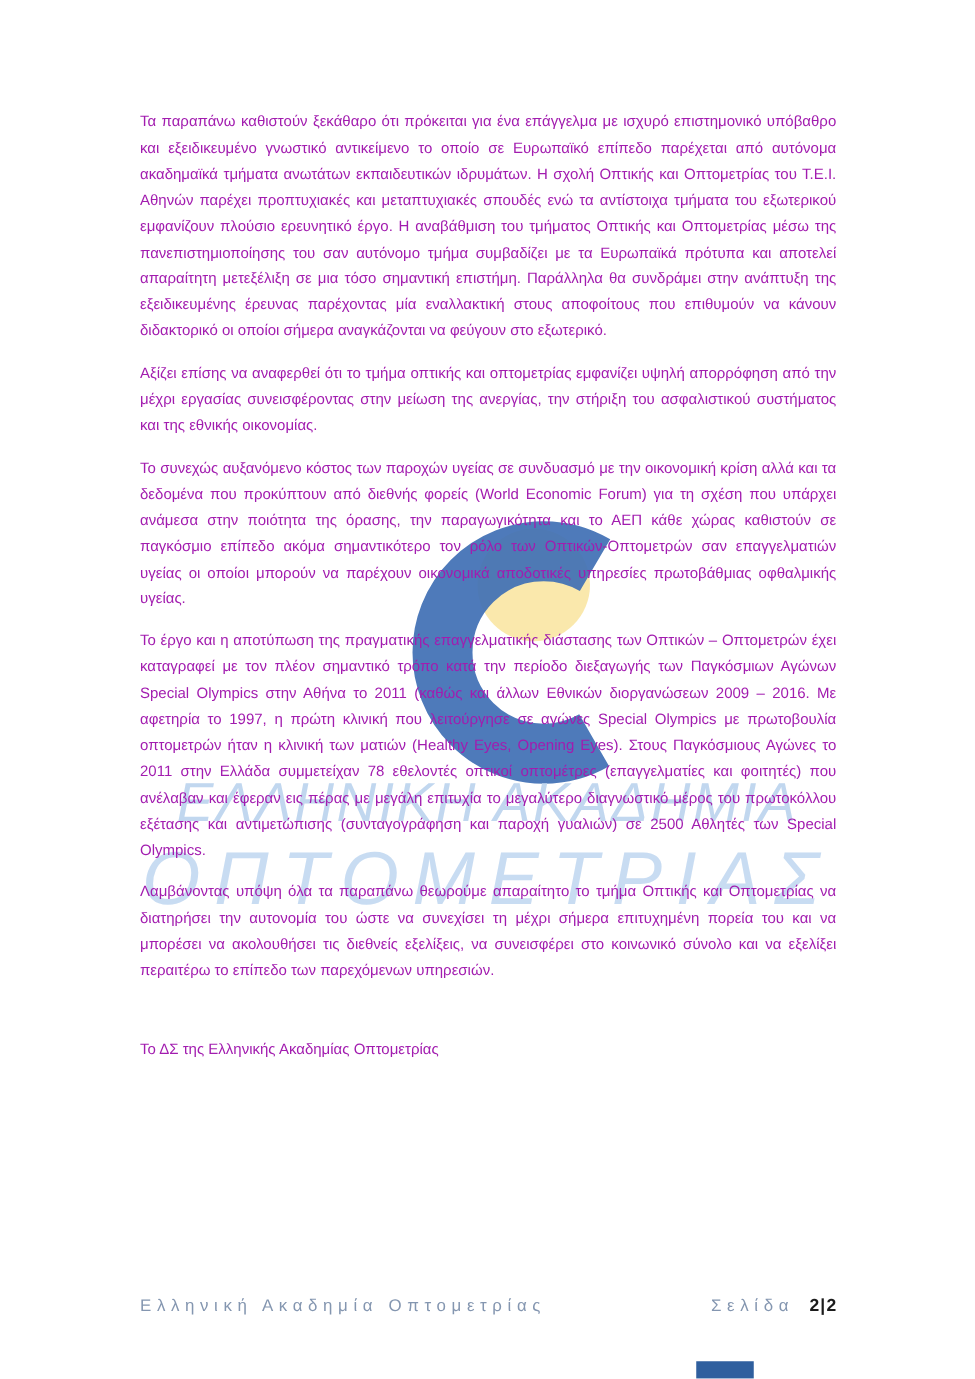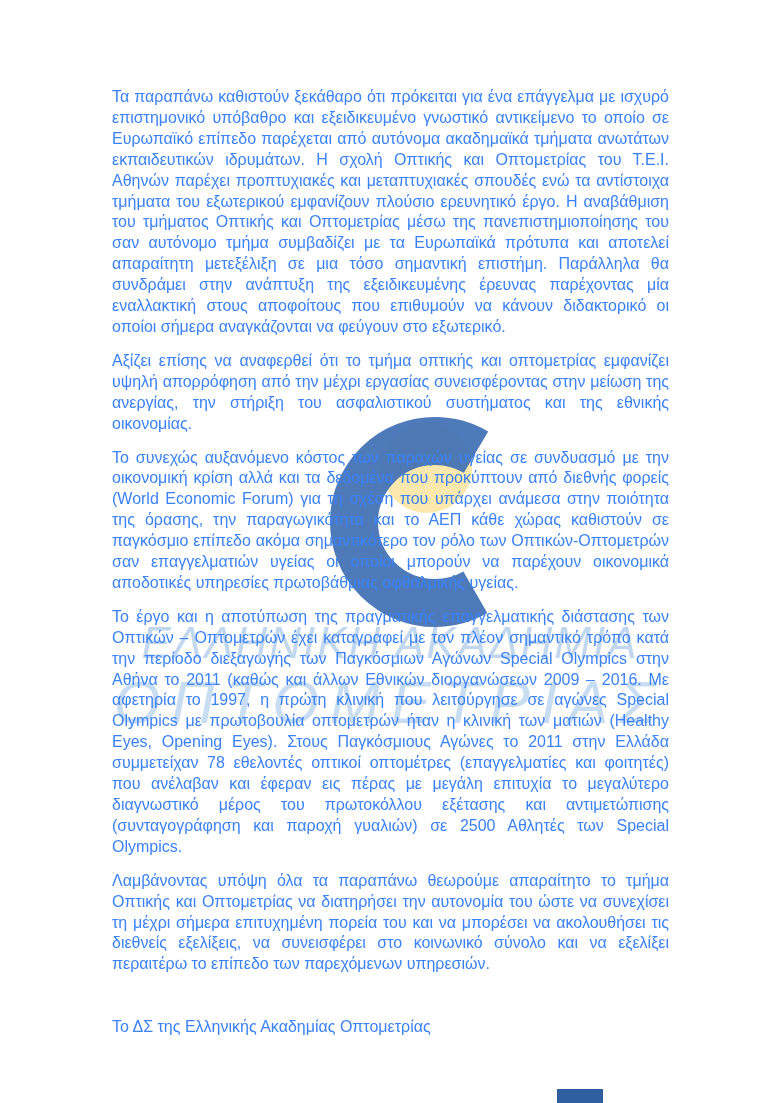--- a/index.html
+++ b/index.html
@@ -45,22 +45,22 @@
     font-size: 60px;
     letter-spacing: 11px;
     color: rgba(197, 218, 241, 0.95);
   }
   
   .content {
     position: absolute;
     left: 112px; top: 87px;
     width: 557px;
     z-index: 1;
-    color: #3b82f6;
-    font-size: 16px;
+    color: #a21caf;
+    font-size: 12px;
     line-height: 20.9px;
     text-align: justify;
   }
   .content p { margin: 0 0 13px 0; }
   .signoff {
     margin-top: 42px !important;
     text-align: left;
   }
   
   .footer {
@@ -108,16 +108,23 @@
 
   <div class="content">
     <p>Τα παραπάνω καθιστούν ξεκάθαρο ότι πρόκειται για ένα επάγγελμα με ισχυρό επιστημονικό υπόβαθρο και εξειδικευμένο γνωστικό αντικείμενο το οποίο σε Ευρωπαϊκό επίπεδο παρέχεται από αυτόνομα ακαδημαϊκά τμήματα ανωτάτων εκπαιδευτικών ιδρυμάτων. Η σχολή Οπτικής και Οπτομετρίας του Τ.Ε.Ι. Αθηνών παρέχει προπτυχιακές και μεταπτυχιακές σπουδές ενώ τα αντίστοιχα τμήματα του εξωτερικού εμφανίζουν πλούσιο ερευνητικό έργο. Η αναβάθμιση του τμήματος Οπτικής και Οπτομετρίας μέσω της πανεπιστημιοποίησης του σαν αυτόνομο τμήμα συμβαδίζει με τα Ευρωπαϊκά πρότυπα και αποτελεί απαραίτητη μετεξέλιξη σε μια τόσο σημαντική επιστήμη. Παράλληλα θα συνδράμει στην ανάπτυξη της εξειδικευμένης έρευνας παρέχοντας μία εναλλακτική στους αποφοίτους που επιθυμούν να κάνουν διδακτορικό οι οποίοι σήμερα αναγκάζονται να φεύγουν στο εξωτερικό.</p>
     <p>Αξίζει επίσης να αναφερθεί ότι το τμήμα οπτικής και οπτομετρίας εμφανίζει υψηλή απορρόφηση από την μέχρι εργασίας συνεισφέροντας στην μείωση της ανεργίας, την στήριξη του ασφαλιστικού συστήματος και της εθνικής οικονομίας.</p>
     <p>Το συνεχώς αυξανόμενο κόστος των παροχών υγείας σε συνδυασμό με την οικονομική κρίση αλλά και τα δεδομένα που προκύπτουν από διεθνής φορείς (World Economic Forum) για τη σχέση που υπάρχει ανάμεσα στην ποιότητα της όρασης, την παραγωγικότητα και το ΑΕΠ κάθε χώρας καθιστούν σε παγκόσμιο επίπεδο ακόμα σημαντικότερο τον ρόλο των Οπτικών-Οπτομετρών σαν επαγγελματιών υγείας οι οποίοι μπορούν να παρέχουν οικονομικά αποδοτικές υπηρεσίες πρωτοβάθμιας οφθαλμικής υγείας.</p>
     <p>Το έργο και η αποτύπωση της πραγματικής επαγγελματικής διάστασης των Οπτικών – Οπτομετρών έχει καταγραφεί με τον πλέον σημαντικό τρόπο κατά την περίοδο διεξαγωγής των Παγκόσμιων Αγώνων Special Olympics στην Αθήνα το 2011 (καθώς και άλλων Εθνικών διοργανώσεων 2009 – 2016. Με αφετηρία το 1997, η πρώτη κλινική που λειτούργησε σε αγώνες Special Olympics με πρωτοβουλία οπτομετρών ήταν η κλινική των ματιών (Healthy Eyes, Opening Eyes). Στους Παγκόσμιους Αγώνες το 2011 στην Ελλάδα συμμετείχαν 78 εθελοντές οπτικοί οπτομέτρες (επαγγελματίες και φοιτητές) που ανέλαβαν και έφεραν εις πέρας με μεγάλη επιτυχία το μεγαλύτερο διαγνωστικό μέρος του πρωτοκόλλου εξέτασης και αντιμετώπισης (συνταγογράφηση και παροχή γυαλιών) σε 2500 Αθλητές των Special Olympics.</p>
     <p>Λαμβάνοντας υπόψη όλα τα παραπάνω θεωρούμε απαραίτητο το τμήμα Οπτικής και Οπτομετρίας να διατηρήσει την αυτονομία του ώστε να συνεχίσει τη μέχρι σήμερα επιτυχημένη πορεία του και να μπορέσει να ακολουθήσει τις διεθνείς εξελίξεις, να συνεισφέρει στο κοινωνικό σύνολο και να εξελίξει περαιτέρω το επίπεδο των παρεχόμενων υπηρεσιών.</p>
     <p class="signoff">Το ΔΣ της Ελληνικής Ακαδημίας Οπτομετρίας</p>
   </div>
 
+  <div class="footer">
+    <span class="footer-org">Ελληνική Ακαδημία Οπτομετρίας</span>
+    <span class="footer-page">
+      <span>Σελίδα</span>
+      <span class="footer-pagenum">2|2</span>
+    </span>
+  </div>
 
   <div class="bottom-accent" style="background: rgb(47, 95, 158);"></div>
 
 </div>
 
 </body></html>

